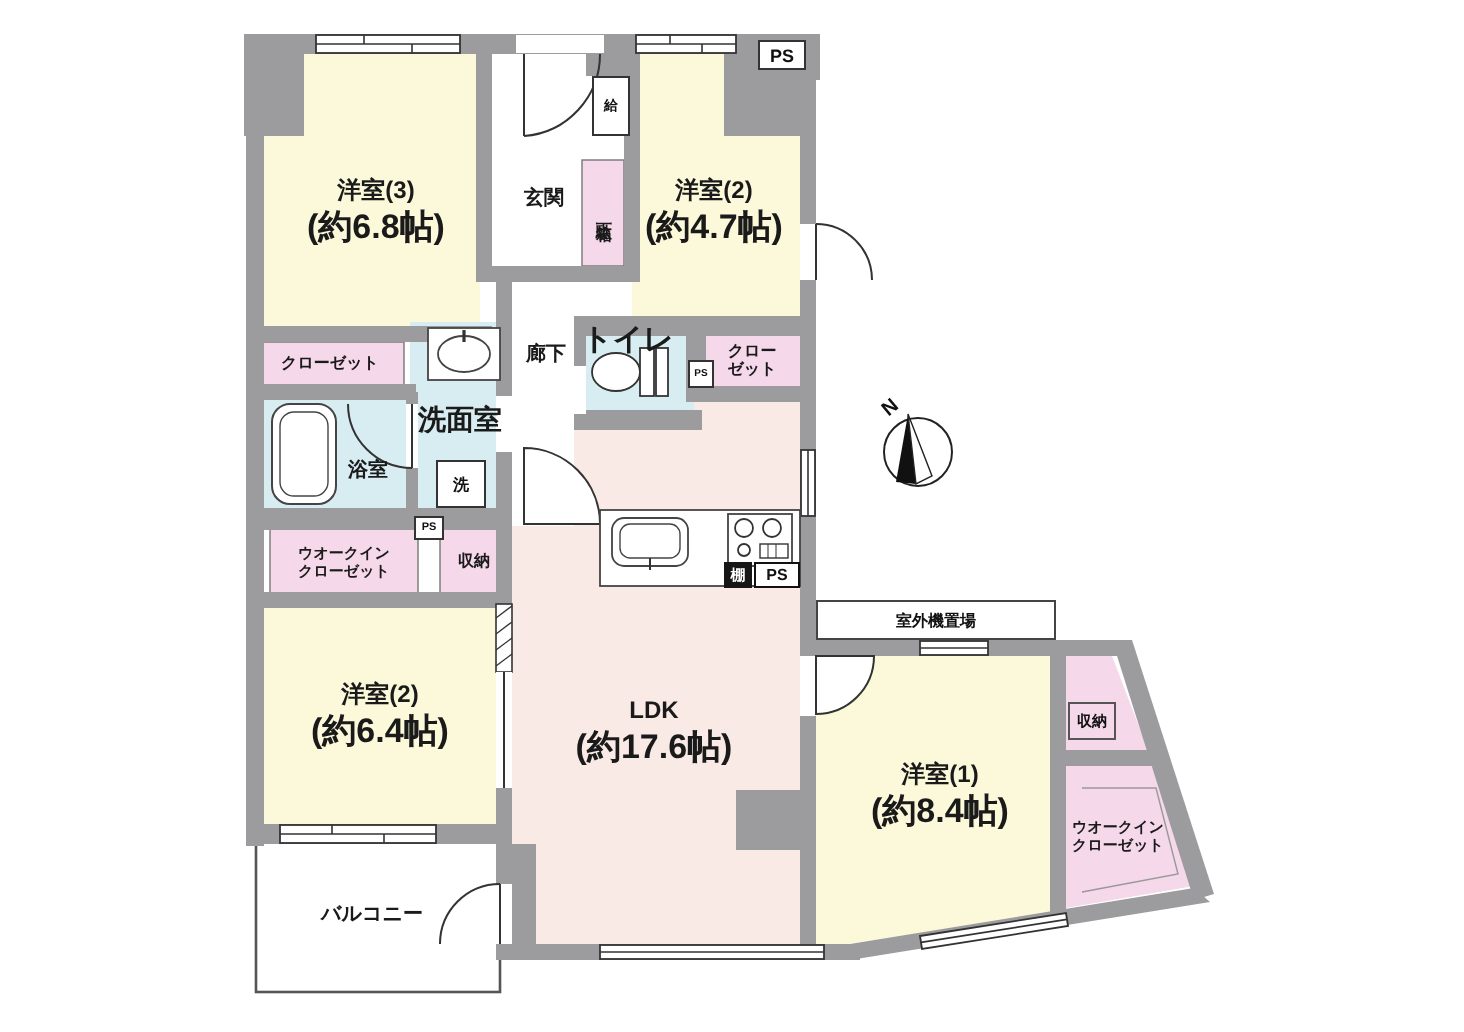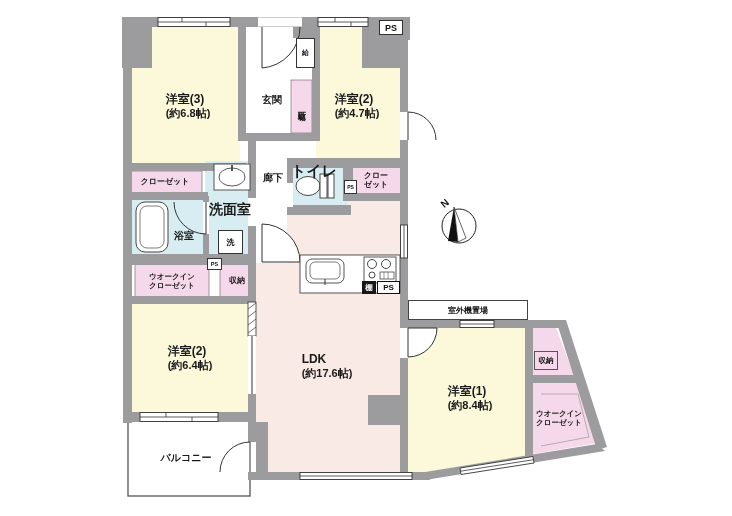--- a/index.html
+++ b/index.html
@@ -5,24 +5,24 @@
   html,body{margin:0;padding:0;background:#fff;}
   .stage{position:relative;width:732px;height:516px;background:#fff;overflow:hidden;
          font-family:"Liberation Sans","DejaVu Sans",sans-serif;}
   .stage svg{position:absolute;left:0;top:0;}
   .w{fill:var(--wall);}
   .fy{fill:var(--room-yellow);}
   .fp{fill:var(--ldk-pink);}
   .fc{fill:var(--closet-pink);}
   .fb{fill:var(--water-cyan);}
   .ln{stroke:#333;fill:none;}
-  .lbl{position:absolute;transform:translate(-50%,-50%);
+  .lbl{position:absolute;transform:translate(-50%,-50%);text-align:center;
        font-weight:bold;color:#1a1a1a;white-space:nowrap;line-height:1.25;}
   .rname{font-size:12px;}
-  .rsize{font-size:11px;}
+  .rsize{font-size:17px;}
   .box{position:absolute;display:flex;align-items:center;justify-content:center;
        background:#fff;border:1px solid #333;font-weight:bold;color:#111;box-sizing:border-box;}
   .vert{writing-mode:vertical-rl;letter-spacing:1px;}
 </style>
 </head>
 <body>
 
 <div class="stage">
 <svg width="732" height="516" viewBox="0 0 732 516">
 

